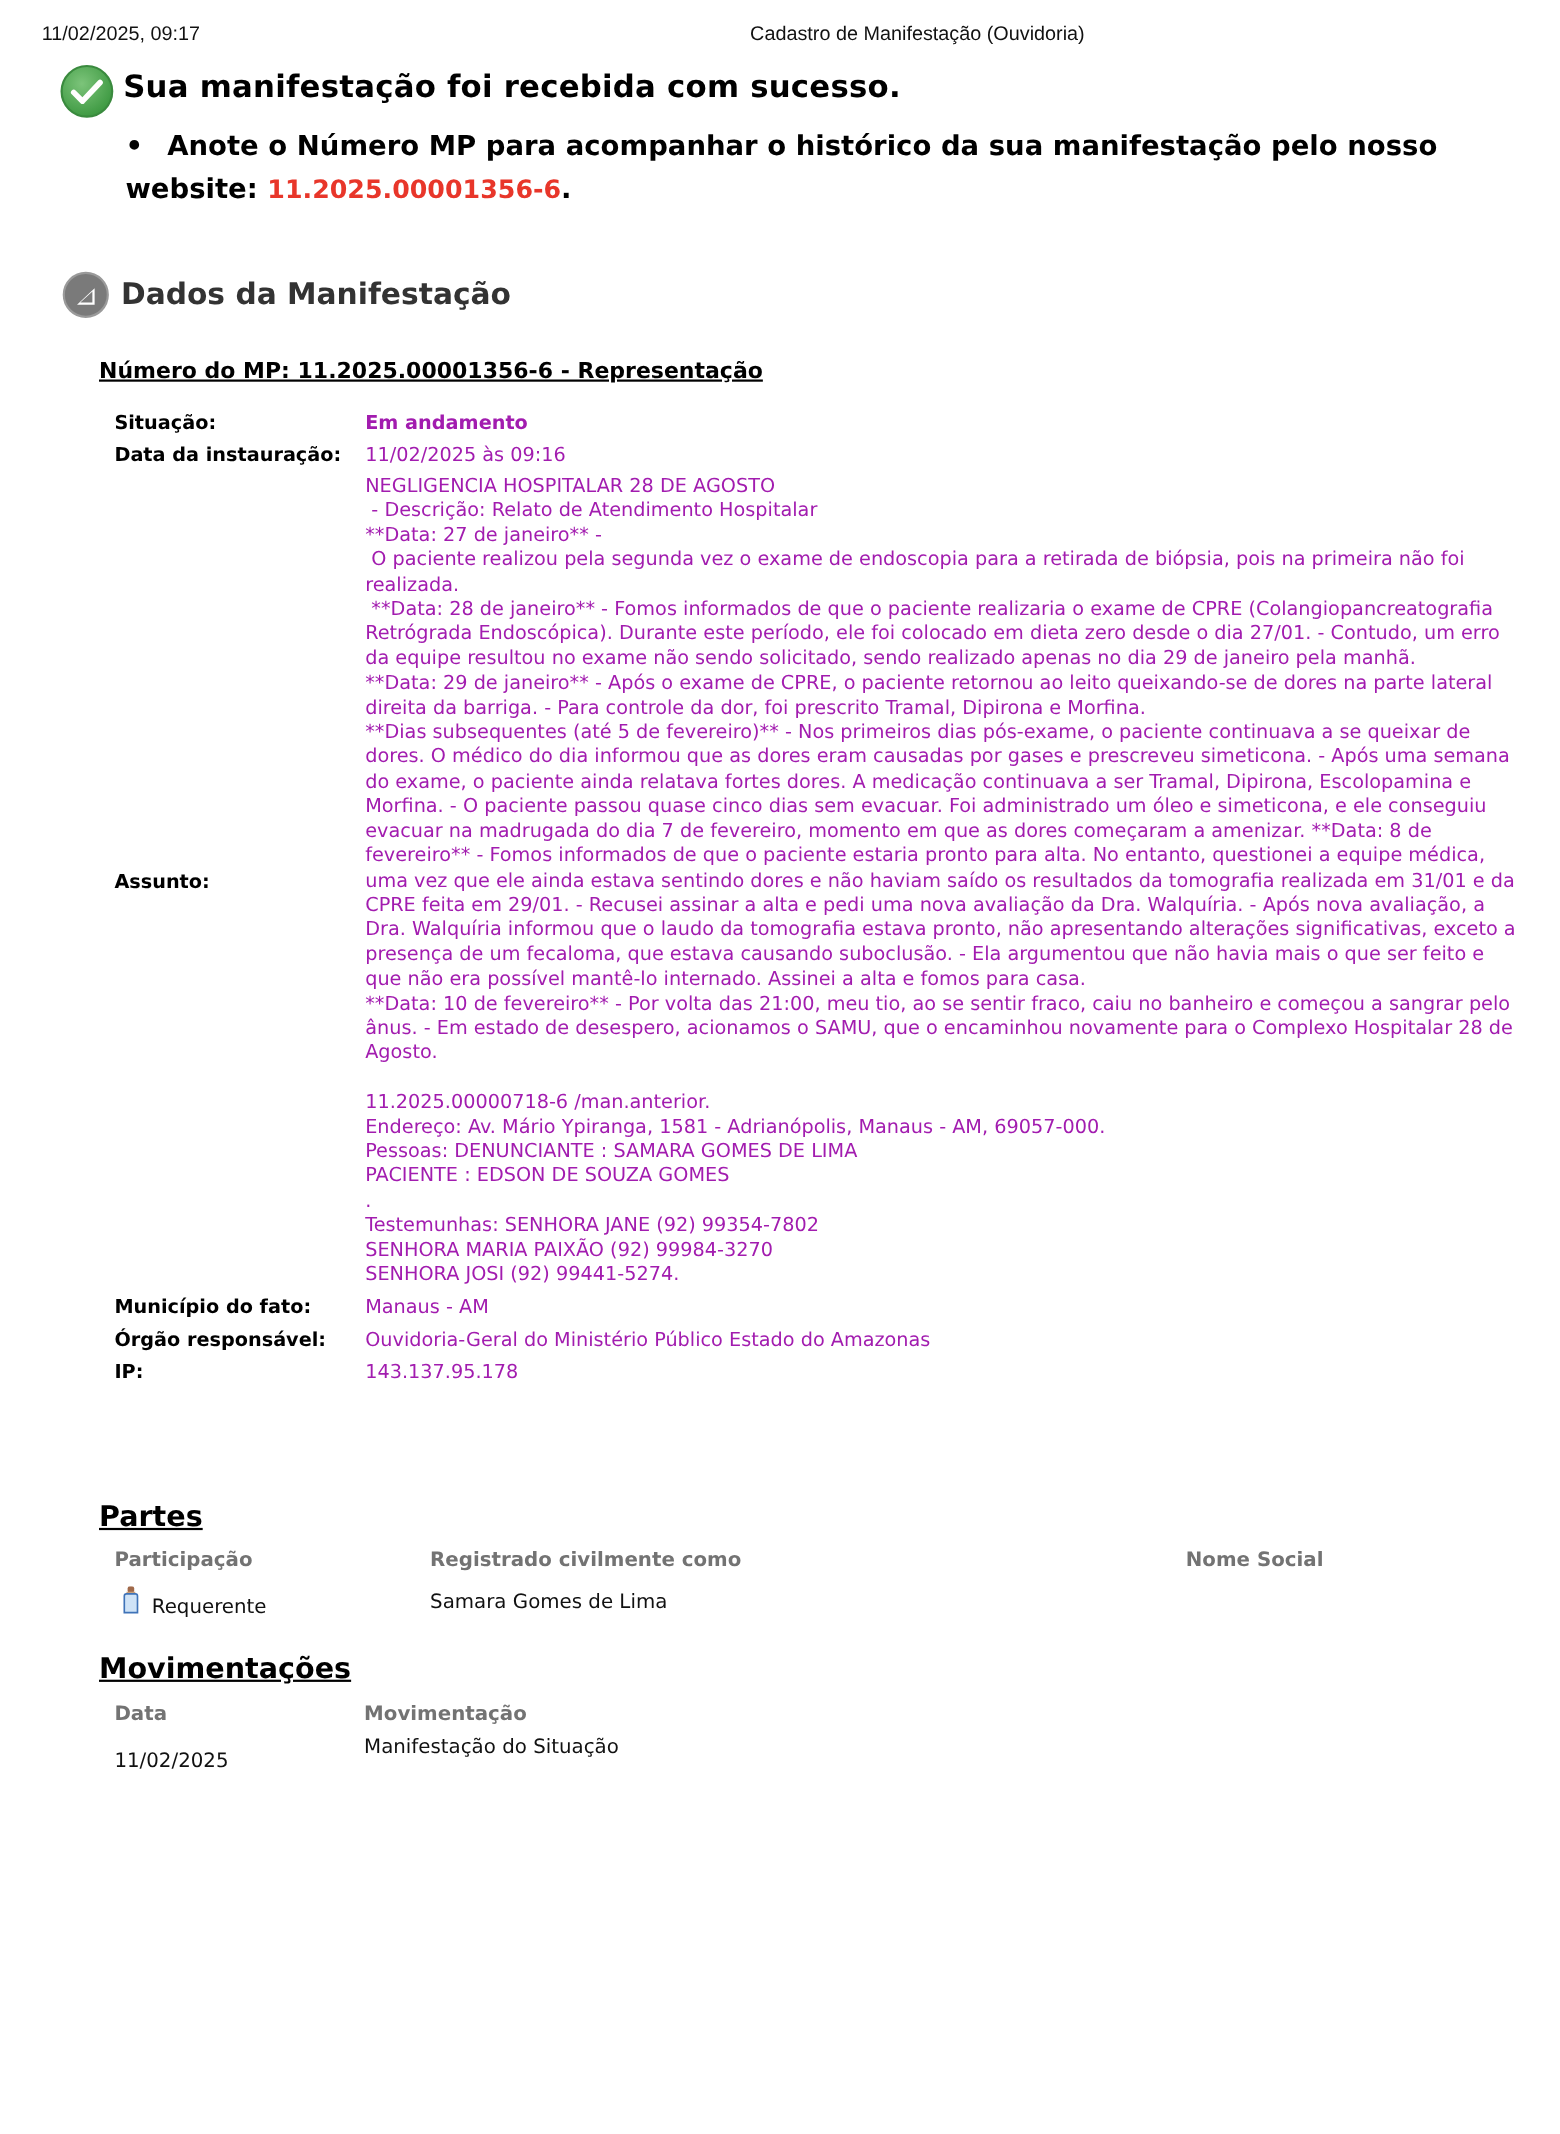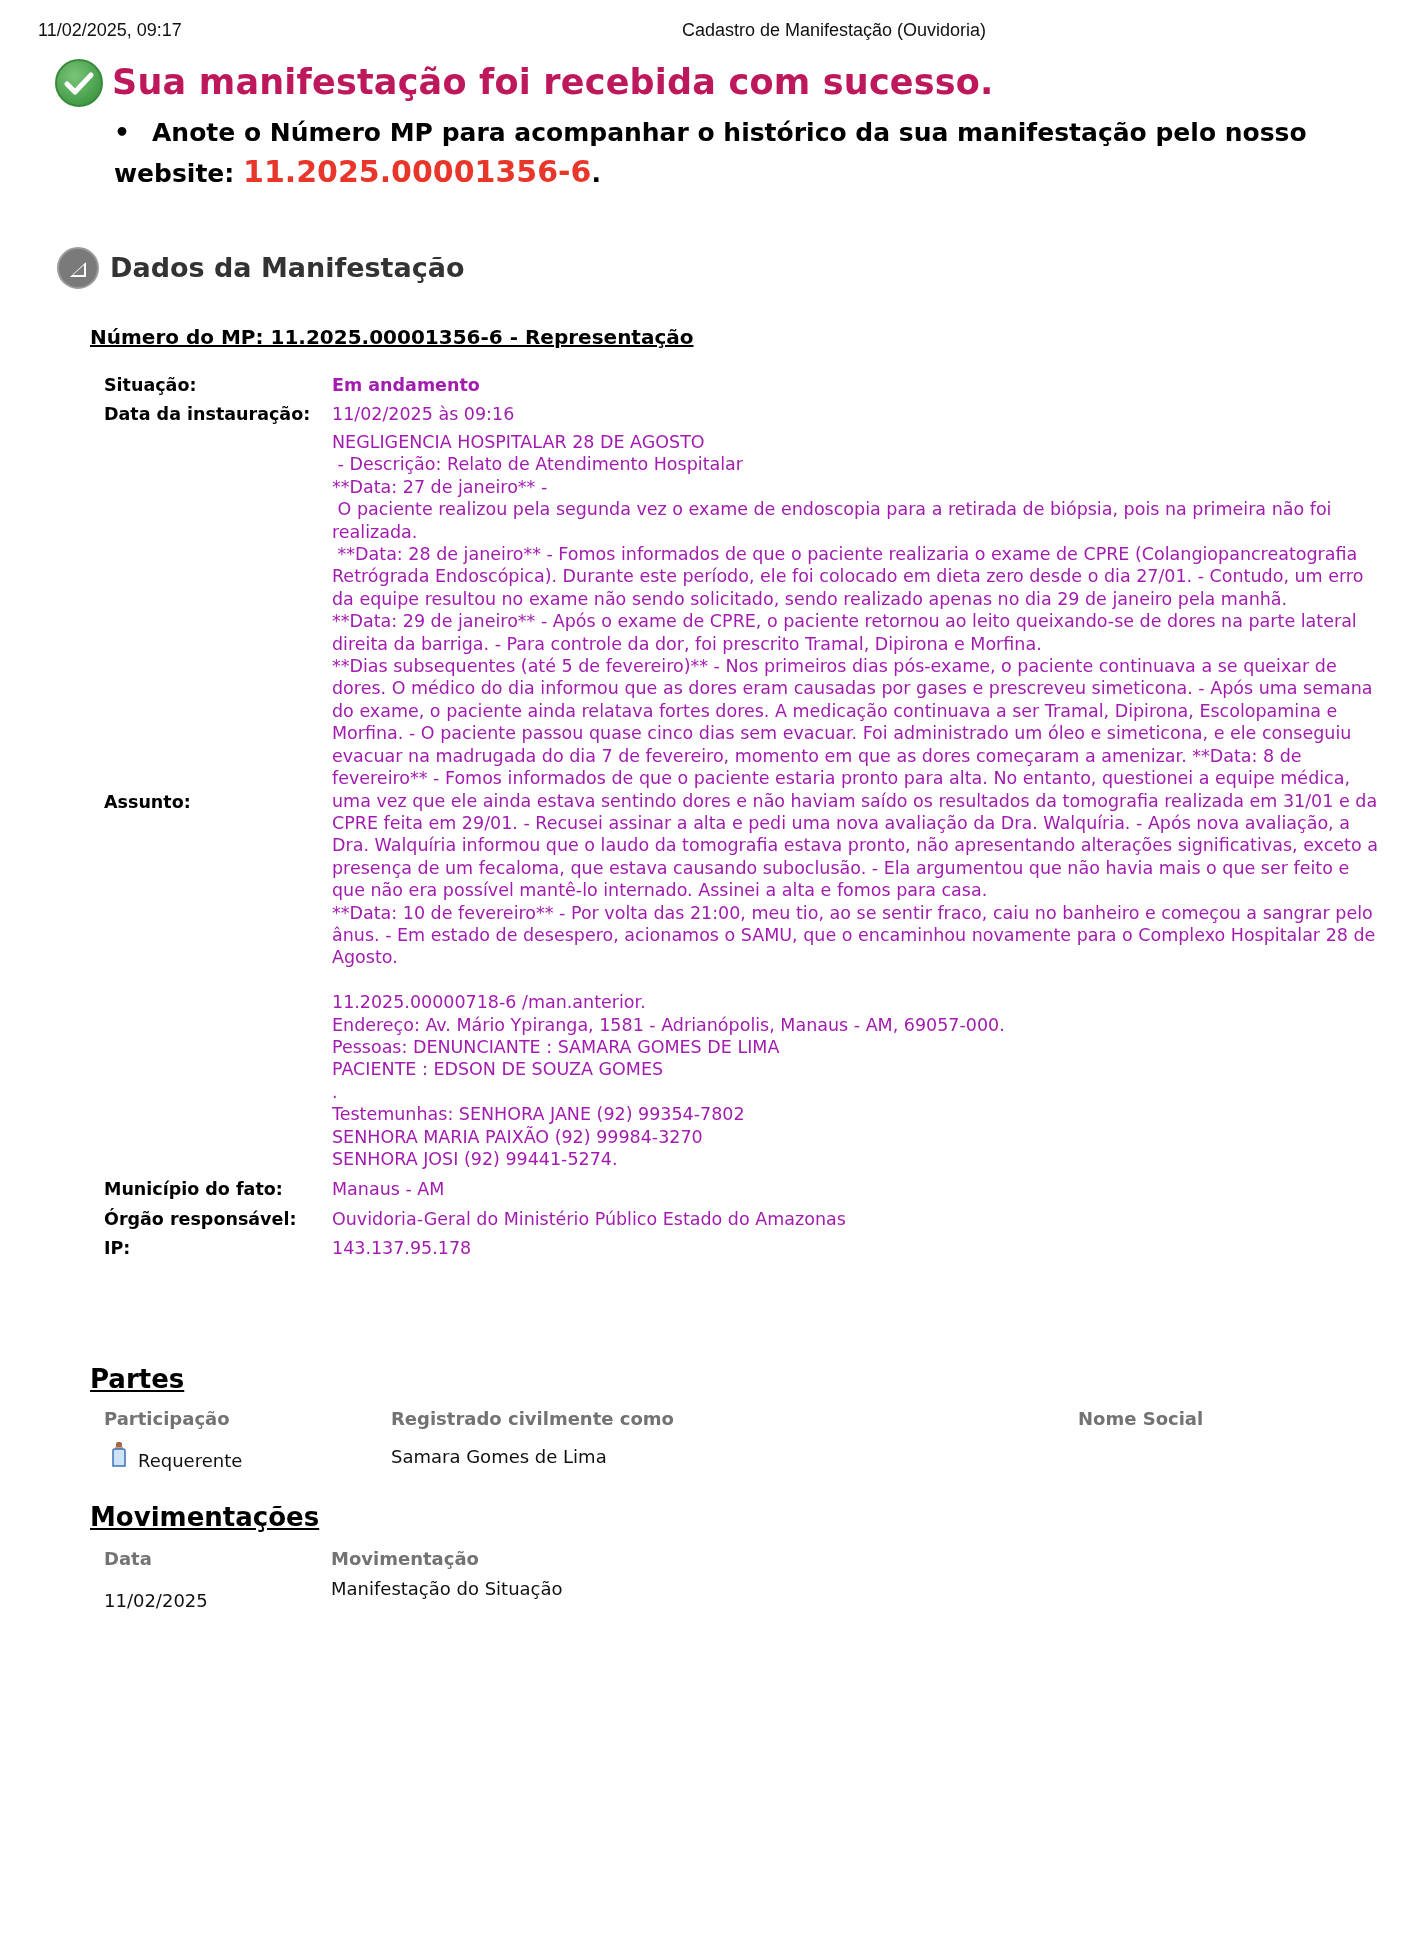--- a/index.html
+++ b/index.html
@@ -2,24 +2,24 @@
 <html><head>
 <meta charset="utf-8">
 <style>
   html, body { margin:0; padding:0; background:#ffffff; }
   body { width:1418px; height:1940px; position:relative; overflow:hidden; font-family:"DejaVu Sans", sans-serif; color:#111; }
   .print-header { position:absolute; top:20px; left:0; width:1418px; height:24px; font-family:"Liberation Sans", sans-serif; font-size:18px; color:#111; }
   .print-date { position:absolute; left:38px; top:0; }
   .print-title { position:absolute; left:0; width:1668px; text-align:center; top:0; }
   .success { position:absolute; left:54px; top:58px; }
   .success-icon { position:absolute; left:0; top:0; width:50px; height:50px; }
-  .success-title { position:absolute; left:58px; top:4px; white-space:nowrap; font-size:35px; font-weight:bold; color:#be185d; letter-spacing:0.2px; }
+  .success-title { position:absolute; left:58px; top:4px; white-space:nowrap; font-size:28px; font-weight:bold; color:#000000; letter-spacing:0.2px; }
   .notice { position:absolute; left:114px; top:113px; width:1280px; font-size:25px; font-weight:bold; color:#000; line-height:39px; }
   .notice .bullet { display:inline-block; width:38px; }
-  .notice .mp { color:#e8362a; font-size:30px; }
+  .notice .mp { color:#e8362a; font-size:23px; }
   .section-head { position:absolute; left:56px; top:246px; }
   .section-icon { position:absolute; left:0; top:0; width:44px; height:44px; }
   .section-title { position:absolute; left:54px; top:6px; white-space:nowrap; font-size:27px; font-weight:bold; color:#333; }
   .mp-heading { position:absolute; left:90px; top:325px; font-size:20px; font-weight:bold; color:#000; text-decoration:underline; white-space:nowrap; }
   table.details { position:absolute; left:100px; top:370px; border-collapse:collapse; font-size:17.5px; }
   table.details td { padding:0 4px; vertical-align:middle; }
   table.details td.lbl { font-weight:bold; width:220px; white-space:nowrap; color:#000; }
   table.details td.val { color:#a21caf; width:1050px; }
   table.details tr.simple td { height:29.5px; }
   .status-red { color:#e8362a; font-weight:bold; }

